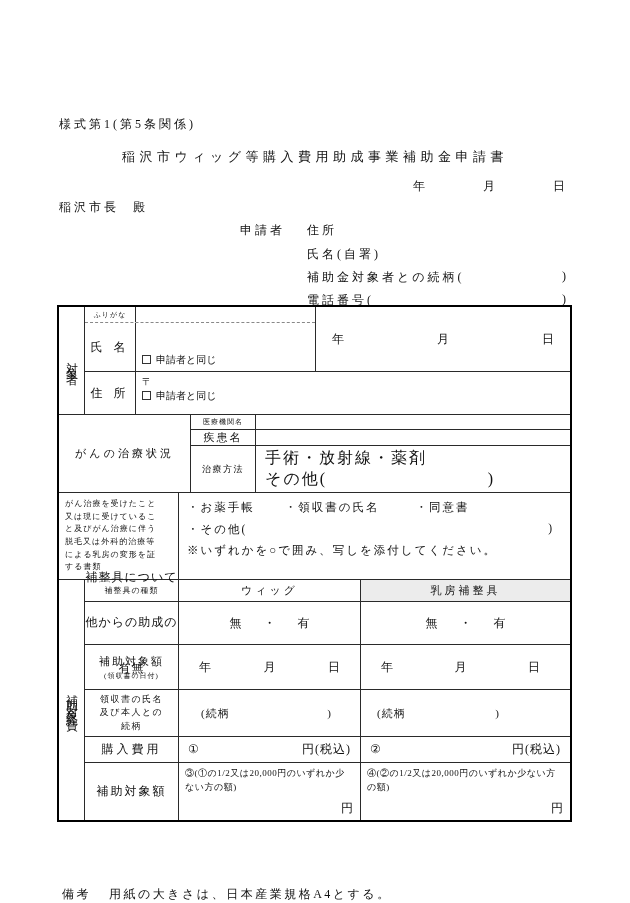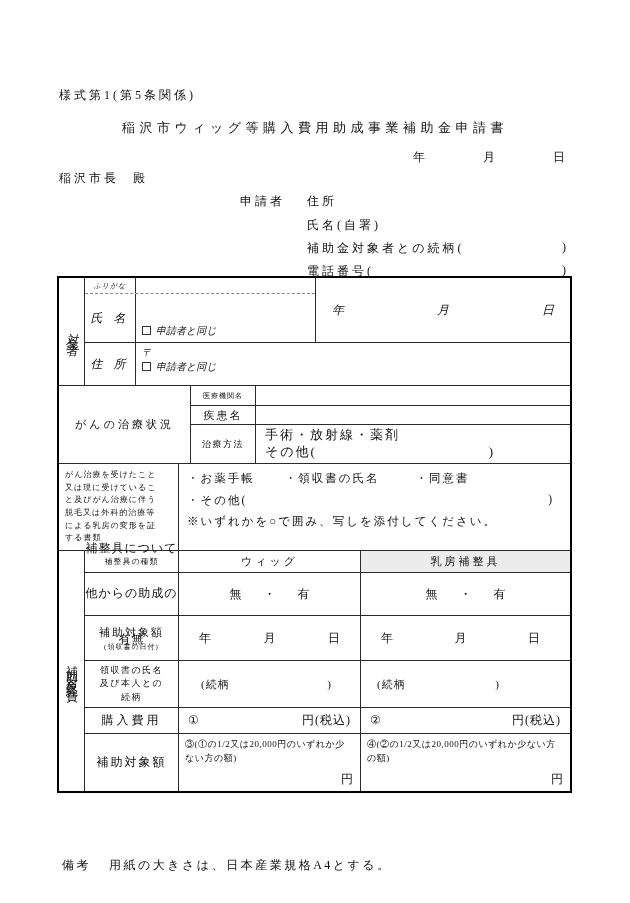--- a/index.html
+++ b/index.html
@@ -4,21 +4,21 @@
 <style>
   * { box-sizing: border-box; margin: 0; padding: 0; }
   html,body { background:#fff; }
   body {
     width: 630px; height: 903px;
     position: relative;
     font-family: "Liberation Serif", "DejaVu Serif", serif;
     color: #111;
     font-size: 12px;
   }
-  .abs { position: absolute; }
+  .abs { position: absolute; margin-top: 29px; }
 
   
   .form-number { left:59px; top:87px; font-size:12px; letter-spacing:3px; }
   .title { left:58px; top:119px; width:514px; text-align:center; font-size:13px; letter-spacing:4.5px; }
   .date-line { left:413px; top:149px; width:152px; display:flex; justify-content:space-between; font-size:12px; }
   .addressee { left:59px; top:170px; font-size:12px; letter-spacing:3px; }
   .addressee .honorific { margin-left:14px; }
   .applicant-label { left:240px; top:193px; font-size:12px; letter-spacing:3px; }
   .hline { font-size:12px; letter-spacing:3px; }
   .line-address { left:307px; top:193px; }
@@ -34,21 +34,21 @@
     font-size:12px;
   }
   .br { border-right:1px solid #2a2a2a; }
   .bb { border-bottom:1px solid #2a2a2a; }
   .vhead {
     writing-mode: vertical-rl; text-orientation: upright;
     display:flex; align-items:center; justify-content:center;
     width:26px; font-size:12px; letter-spacing:6px;
   }
   
-  .sec1 { height:108px; display:flex;font-style:italic; }
+  .sec1 { height:108px; display:flex; }
   .sec1-main { flex:1; display:flex; flex-direction:column; }
   .sec1-top { height:65px; display:flex; }
   .sec1-leftcol { width:231px; display:flex; flex-direction:column; }
   .furigana-row { height:16px; display:flex; border-bottom:1px dashed #888; }
   .lbl-small { width:51px; font-size:7px; letter-spacing:1px; display:flex; align-items:center; justify-content:center; }
   .name-row { flex:1; display:flex; }
   .lbl-mid { width:51px; font-size:12px; letter-spacing:4px; display:flex; align-items:center; justify-content:center; }
   .name-input { flex:1; display:flex; align-items:flex-end; padding:4px 6px; font-size:10px; }
   .birth-cell { width:107px; font-size:11px; letter-spacing:2px; display:flex; align-items:center; justify-content:center; }
   .ymd-cell { flex:1; display:flex; align-items:center; justify-content:space-between; padding:0 16px; font-size:12px; }
@@ -60,21 +60,21 @@
   
   .sec2 { height:78px; display:flex; }
   .sec2-hdr { width:132px; font-size:11px; letter-spacing:3px; display:flex; align-items:center; justify-content:center; }
   .sec2-main { flex:1; display:flex; flex-direction:column; }
   .sec2-r1 { height:24px; display:flex; }
   .sec2-r2 { height:23px; display:flex; }
   .sec2-r3 { flex:1; display:flex; }
   .sublbl-xs { width:65px; font-size:7px; letter-spacing:1px; display:flex; align-items:center; justify-content:center; }
   .sublbl-md { width:65px; font-size:11px; letter-spacing:2px; display:flex; align-items:center; justify-content:center; }
   .sublbl-sm { width:65px; font-size:9px; letter-spacing:1.5px; display:flex; align-items:center; justify-content:center; }
-  .method-content { flex:1; padding:2px 9px; font-size:13px; letter-spacing:2px; line-height:1.3; }
+  .method-content { flex:1; padding:2px 9px; font-size:16px; letter-spacing:2px; line-height:1.3; }
   .method-other { display:flex; width:230px; justify-content:space-between; }
   .fill { flex:1; }
 
   
   .sec3 { height:87px; display:flex; }
   .sec3-hdr { width:120px; padding:5px 5px 0 6px; font-size:8px; letter-spacing:1px; line-height:1.58; }
   .sec3-main { flex:1; padding:7px 10px 0 8px; font-size:11.5px; letter-spacing:2px; }
   .sec3-line { display:flex; margin-bottom:7px; }
   .doc-item2 { margin-left:30px; }
   .doc-item3 { margin-left:36px; }

